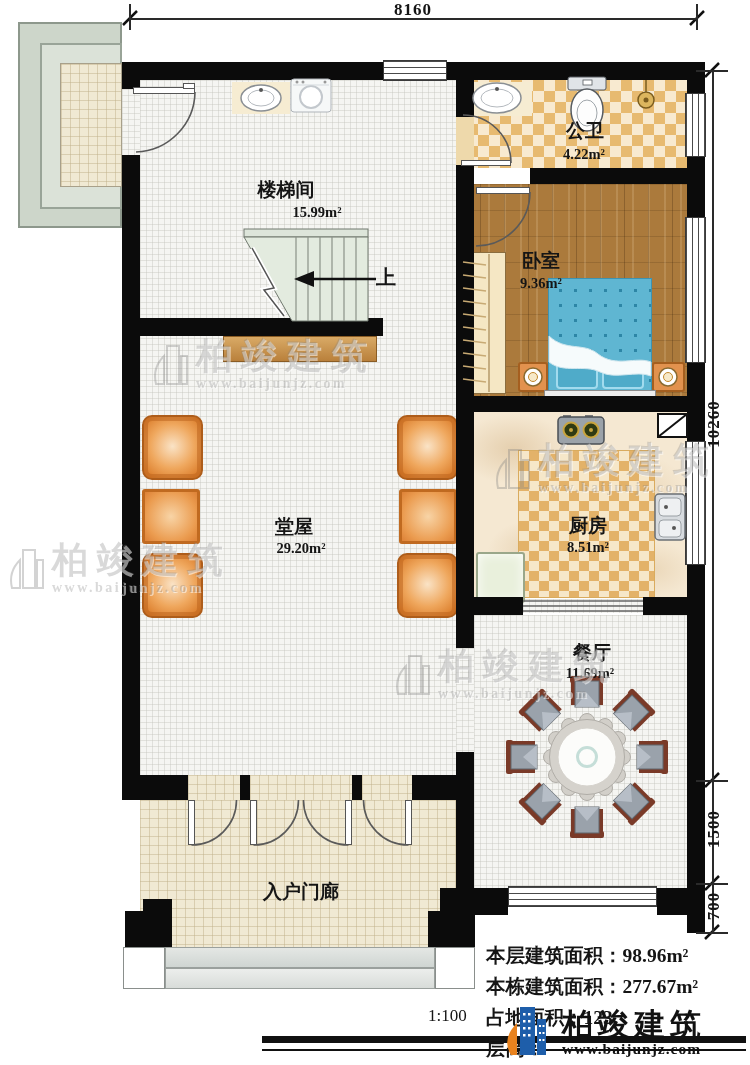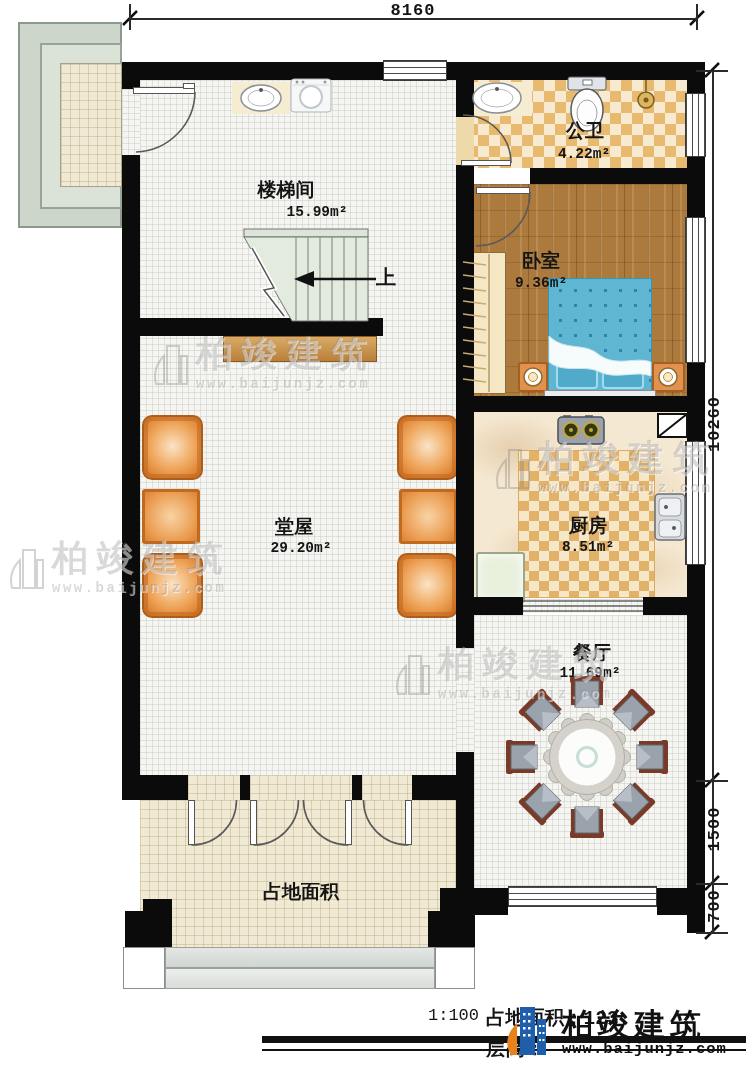--- a/index.html
+++ b/index.html
@@ -1,18 +1,18 @@
 <!DOCTYPE html>
 <html><head>
 <meta charset="utf-8">
 <style>
   *{margin:0;padding:0;box-sizing:border-box}
   html,body{background:#fff}
   #plan{position:relative;width:750px;height:1065px;background:#fff;overflow:hidden;
-        font-family:Liberation Mono, monospace;color:#151515}
+        font-family:Liberation Serif, serif;color:#151515}
   .abs{position:absolute}
   .wall{position:absolute;background:#0b0b0b;z-index:30}
   .floor{position:absolute;z-index:10}
   .gapfill{position:absolute;z-index:20}
   .tile-fine{background-color:#f5f5f2;
     background-image:linear-gradient(rgba(198,198,192,.45) 1px,transparent 1px),
                      linear-gradient(90deg,rgba(198,198,192,.45) 1px,transparent 1px);
     background-size:6px 6px}
   .tile-cream{background-color:#f0e9d3;
     background-image:linear-gradient(rgba(193,178,140,.5) 1px,transparent 1px),
@@ -370,21 +370,21 @@
   <div class="label rname" style="left:585px;top:131px">公卫</div>
   <div class="label rarea" style="left:584px;top:154px">4.22m²</div>
   <div class="label rname" style="left:541px;top:261px">卧室</div>
   <div class="label rarea" style="left:541px;top:283px">9.36m²</div>
   <div class="label rname" style="left:588px;top:526px">厨房</div>
   <div class="label rarea" style="left:588px;top:547px">8.51m²</div>
   <div class="label rname" style="left:294px;top:527px">堂屋</div>
   <div class="label rarea" style="left:301px;top:548px">29.20m²</div>
   <div class="label rname" style="left:592px;top:653px">餐厅</div>
   <div class="label rarea" style="left:590px;top:673px">11.69m²</div>
-  <div class="label rname" style="left:301px;top:892px">占地面积</div>
+  <div class="label rname" style="left:301px;top:892px">入户门廊</div>
   <div class="label" style="left:386px;top:277px;font-size:20px">上</div>
 
   <div class="wm" style="left:150px;top:338px">
     <svg width="38" height="52" viewBox="0 0 38 52">
         <path d="M6,46 Q2,30 14,18 L14,46 Z" fill="none" stroke="rgba(130,130,130,.35)" stroke-width="2"></path>
         <rect x="17" y="8" width="12" height="38" fill="none" stroke="rgba(130,130,130,.35)" stroke-width="2"></rect>
         <rect x="31" y="18" width="6" height="28" fill="none" stroke="rgba(130,130,130,.35)" stroke-width="2"></rect>
       </svg>
     <div>
         <div class="wm-name">柏竣建筑</div>
@@ -422,20 +422,26 @@
     <div>
         <div class="wm-name">柏竣建筑</div>
     <div class="wm-url">www.baijunjz.com</div>
       </div>
   </div>
 
   <div class="title-scale" style="left:428px;top:1006px">1:100</div>
   <div class="dimline" style="left:262px;top:1036px;width:484px;height:7px;background:#111"></div>
   <div class="dimline" style="left:262px;top:1049px;width:484px;height:2px;background:#111"></div>
 
+  <div class="info-row" style="left:486px;top:942px">
+    <span>本层建筑面积：</span><span>98.96m²</span>
+  </div>
+  <div class="info-row" style="left:486px;top:973px">
+    <span>本栋建筑面积：</span><span>277.67m²</span>
+  </div>
   <div class="info-row" style="left:486px;top:1004px">
     <span>占地面积：</span><span>123.</span>
   </div>
   <div class="info-row" style="left:486px;top:1035px">
     <span>层高：</span><span></span>
   </div>
 
   <svg class="abs" style="left:497px;top:1001px;z-index:80" width="60" height="60" viewBox="0 0 60 60">
     <path d="M14,54 Q4,38 20,22 L20,54 Z" fill="#e8821e"></path>
     <rect x="23" y="6" width="15" height="48" fill="#1e5eaa"></rect>

